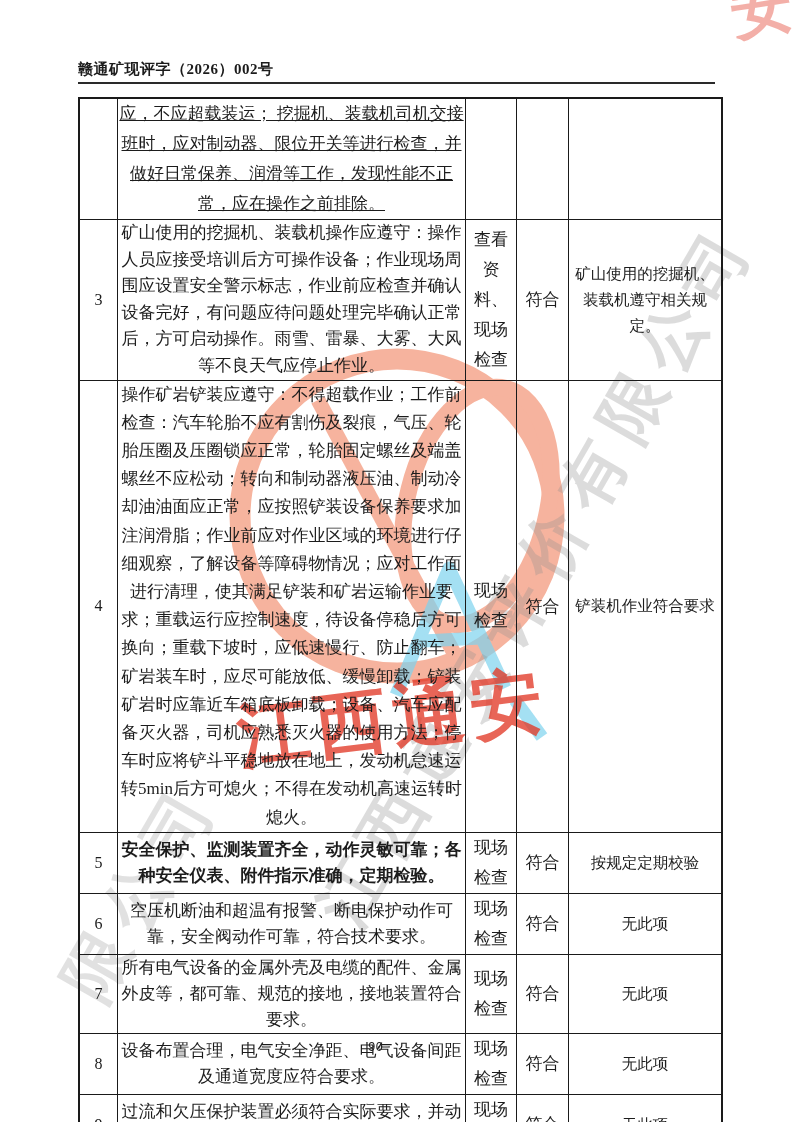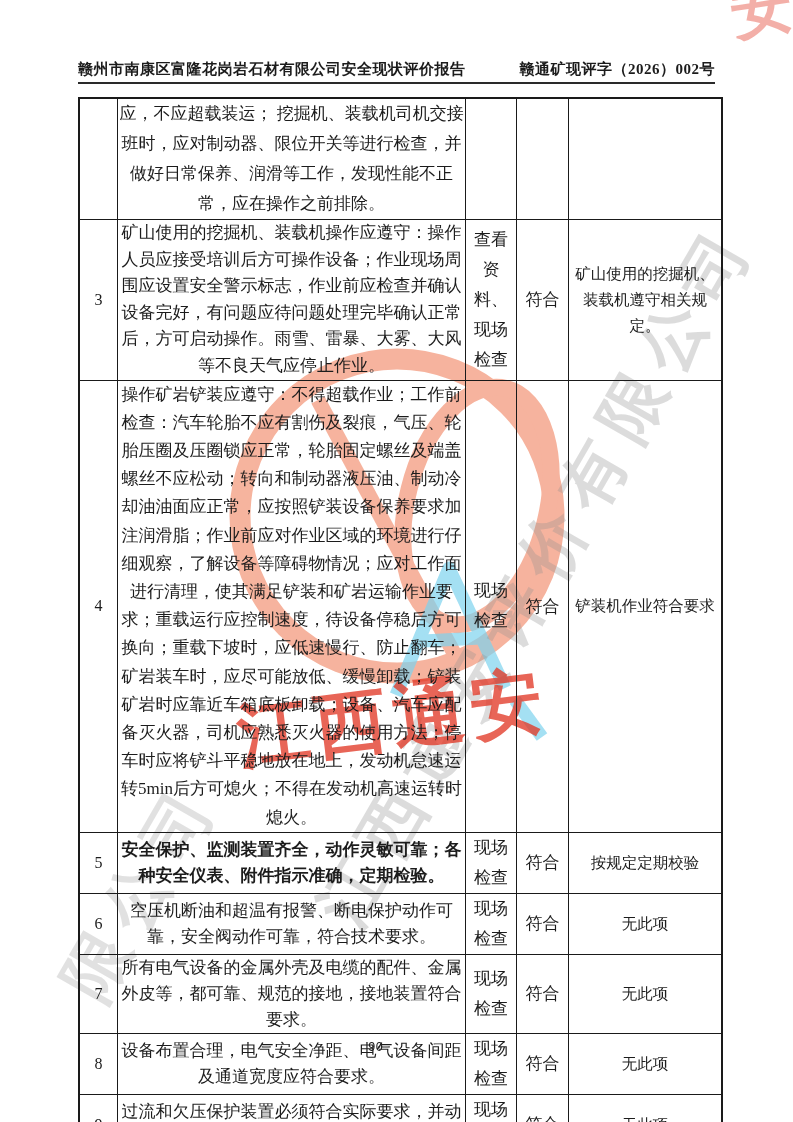--- a/index.html
+++ b/index.html
@@ -33,21 +33,21 @@
        border-collapse:collapse;table-layout:fixed;background:transparent;
        border:2px solid #1a1a1a;}
   table.main td{border:1px solid #1a1a1a;padding:0;vertical-align:middle;
        overflow:hidden;text-align:center;}
   td.num{width:37px;text-align:center;font-size:16px;}
   td.desc{width:347px;text-align:justify;text-justify:inter-character;
        padding:2px 7px;font-size:17px;}
   td.method{width:50px;text-align:center;font-size:17px;line-height:30px;}
   td.verdict{width:51px;text-align:center;font-size:17px;}
   td.result{width:152px;text-align:center;font-size:15.5px;line-height:26px;padding:0 2px;}
-  tr.r0{height:91px;}  tr.r0 td.desc{line-height:30px;}
+  tr.r0{height:91px;text-decoration:underline;}  tr.r0 td.desc{line-height:30px;}
   tr.r1{height:134px;} tr.r1 td.desc{line-height:26.6px;}
   tr.r2{height:368px;} tr.r2 td.desc{line-height:28.2px;}
   tr.r3{height:53px;}  tr.r3 td.desc{line-height:26px;font-weight:bold;}
   tr.r4{height:59px;}  tr.r4 td.desc{line-height:26px;}
   tr.r5{height:55px;}  tr.r5 td.desc{line-height:26px;}
   tr.r6{height:58px;}  tr.r6 td.desc{line-height:26px;}
   tr.r7{height:57px;}  tr.r7 td.desc{line-height:26px;}
   
   .ftr-company{position:absolute;left:78px;top:1038px;font-size:15.5px;z-index:1;}
   .ftr-page{position:absolute;left:368px;top:1041px;font-size:12.5px;z-index:1;
@@ -71,21 +71,20 @@
         <line x1="515" y1="700" x2="542" y2="737"></line>
       </g>
     </svg>
     <div class="wm-diag">江西通安评价有限公司</div>
     <div class="wm-diag2">限公司</div>
     <div class="wm-red">江西通安</div>
     <div class="wm-red-frag">安</div>
   </div>
 
   <div class="hdr">
-    <span>赣州市南康区富隆花岗岩石材有限公司安全现状评价报告</span>
     <span>赣通矿现评字（2026）002号</span>
   </div>
   <div class="hdr-rule"></div>
 
   <table class="main">
     <tbody id="tbody">
         <tr class="r0">
           <td class="num"></td>
           <td class="desc">应，不应超载装运； 挖掘机、装载机司机交接班时，应对制动器、限位开关等进行检查，并做好日常保养、润滑等工作，发现性能不正常，应在操作之前排除。</td>
           <td class="method"></td>

